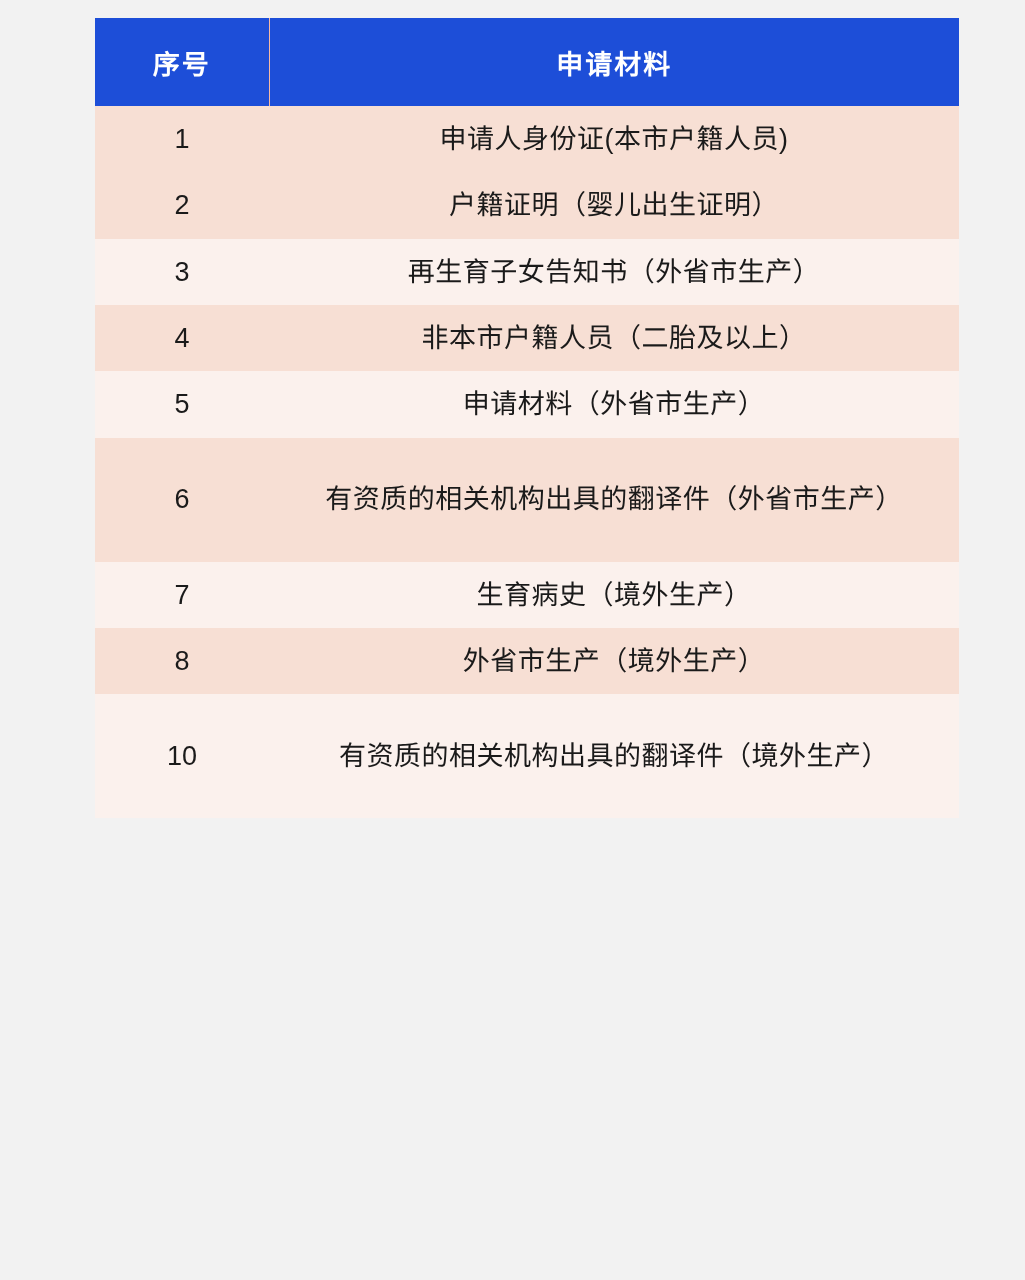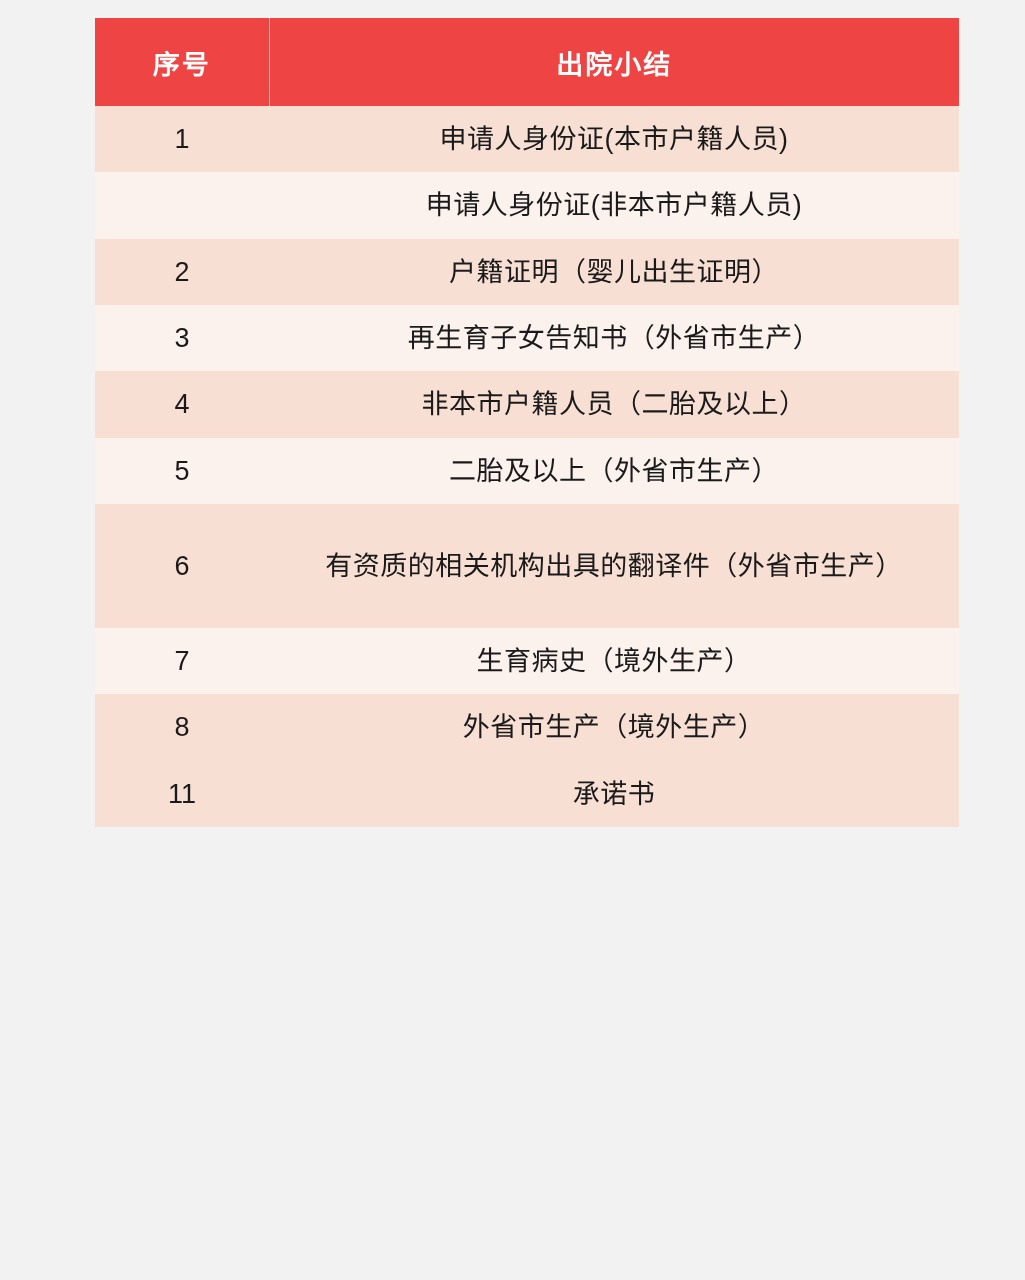--- a/index.html
+++ b/index.html
@@ -20,21 +20,21 @@
   }
   table.materials {
     width: 864px;
     border-collapse: collapse;
     table-layout: fixed;
   }
   table.materials col.c-index { width: 174px; }
   table.materials col.c-name  { width: 690px; }
 
   table.materials thead th {
-    background: #ef4444;
+    background: #1d4ed8;
     color: #ffffff;
     font-size: 27px;
     font-weight: 700;
     letter-spacing: 2px;
     height: 88px;
     vertical-align: middle;
     text-align: center;
     padding: 0;
   }
   table.materials thead th.index-head {
@@ -66,59 +66,55 @@
 
 <div class="page">
   <table class="materials">
     <colgroup>
       <col class="c-index">
       <col class="c-name">
     </colgroup>
     <thead>
       <tr>
         <th class="index-head">序号</th>
-        <th>出院小结</th>
+        <th>申请材料</th>
       </tr>
     </thead>
     <tbody>
       <tr class="shade-a">
         <td class="idx">1</td>
         <td class="name">申请人身份证(本市户籍人员)</td>
-      </tr>
-      <tr class="shade-b">
-        <td class="idx"></td>
-        <td class="name">申请人身份证(非本市户籍人员)</td>
       </tr>
       <tr class="shade-a">
         <td class="idx">2</td>
         <td class="name">户籍证明（婴儿出生证明）</td>
       </tr>
       <tr class="shade-b">
         <td class="idx">3</td>
         <td class="name">再生育子女告知书（外省市生产）</td>
       </tr>
       <tr class="shade-a">
         <td class="idx">4</td>
         <td class="name">非本市户籍人员（二胎及以上）</td>
       </tr>
       <tr class="shade-b">
         <td class="idx">5</td>
-        <td class="name">二胎及以上（外省市生产）</td>
+        <td class="name">申请材料（外省市生产）</td>
       </tr>
       <tr class="shade-a row-tall">
         <td class="idx">6</td>
         <td class="name">有资质的相关机构出具的翻译件（外省市生产）</td>
       </tr>
       <tr class="shade-b">
         <td class="idx">7</td>
         <td class="name">生育病史（境外生产）</td>
       </tr>
       <tr class="shade-a">
         <td class="idx">8</td>
         <td class="name">外省市生产（境外生产）</td>
       </tr>
-      <tr class="shade-a">
-        <td class="idx">11</td>
-        <td class="name">承诺书</td>
+      <tr class="shade-b row-tall">
+        <td class="idx">10</td>
+        <td class="name">有资质的相关机构出具的翻译件（境外生产）</td>
       </tr>
     </tbody>
   </table>
 </div>
 
 </body></html>

